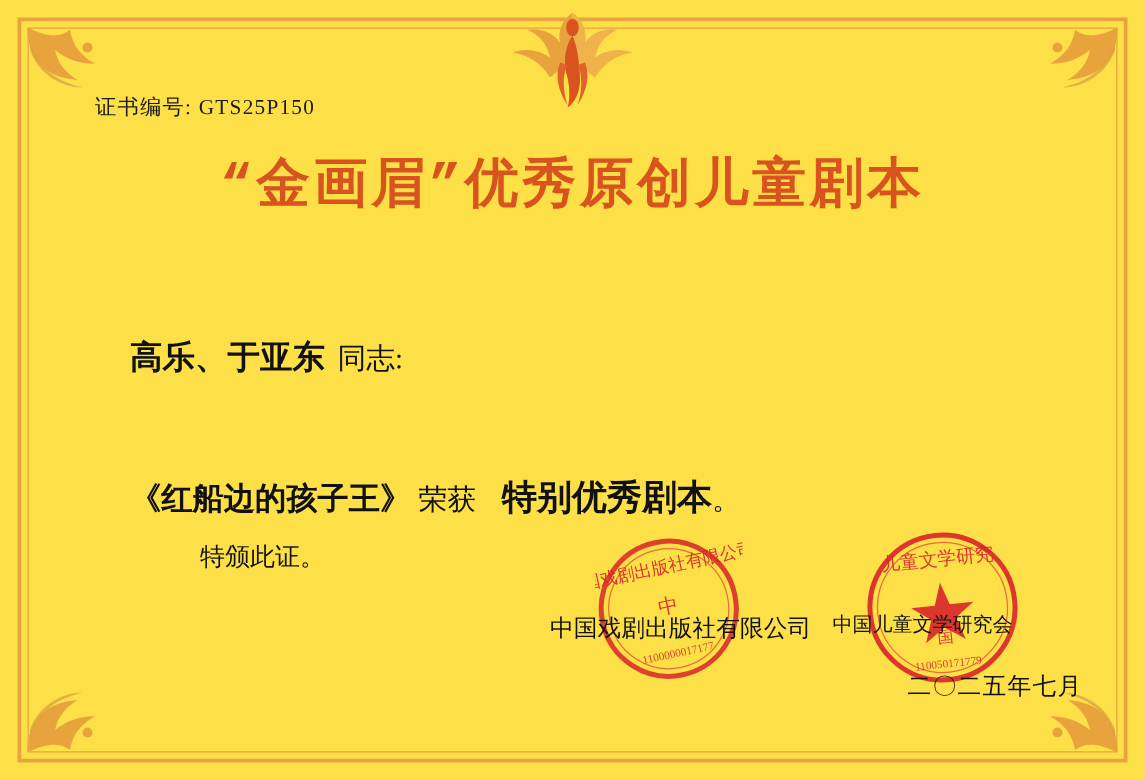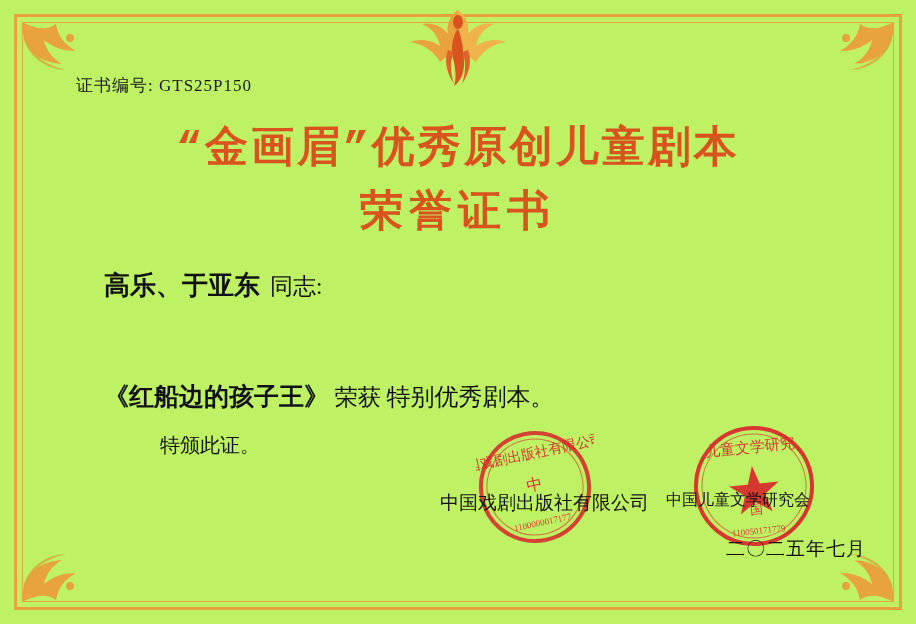--- a/index.html
+++ b/index.html
@@ -11,21 +11,21 @@
     height: 624px;
     background: #ffffff;
     font-family: "Liberation Serif", serif;
     overflow: hidden;
   }
 
   .certificate {
     position: relative;
     width: 916px;
     height: 624px;
-    background: #bef264;
+    background: #fde047;
     box-sizing: border-box;
   }
 
   
   .border-outer {
     position: absolute;
     left: 14px;
     top: 14px;
     right: 14px;
     bottom: 14px;
@@ -139,22 +139,23 @@
     top: 378px;
     font-size: 23px;
     color: #111;
     line-height: 1.5;
   }
   .para2 .work {
     font-weight: bold;
     font-size: 25px;
   }
   .para2 .award {
-    font-weight: normal;
-    font-size: 24px;
+    font-weight: bold;
+    font-size: 28px;
+    margin-left: 15px;
   }
 
   .para3 {
     position: absolute;
     left: 104px;
     top: 432px;
     font-size: 20px;
     color: #111;
     text-indent: 56px;
   }
@@ -232,21 +233,20 @@
     <path d="M70 44 C74 54 72 66 64 78 C68 66 68 54 64 46 Z" fill="#e0632a"></path>
     <ellipse cx="60" cy="16" rx="5" ry="7" fill="#d9531e"></ellipse>
   </svg>
 
   <div class="serial">
     <span>证书编号:</span>
     <span>GTS25P150</span>
   </div>
 
   <div class="title-main">“金画眉”优秀原创儿童剧本</div>
-  <div class="title-sub">荣誉证书</div>
 
   <div class="recipient">
     <span class="names">高乐、于亚东</span><span class="honorific">同志:</span>
   </div>
 
 
   <div class="para2">
     <span class="work">《红船边的孩子王》</span>
     <span>荣获</span>
     <span class="award">特别优秀剧本</span><span>。</span>

